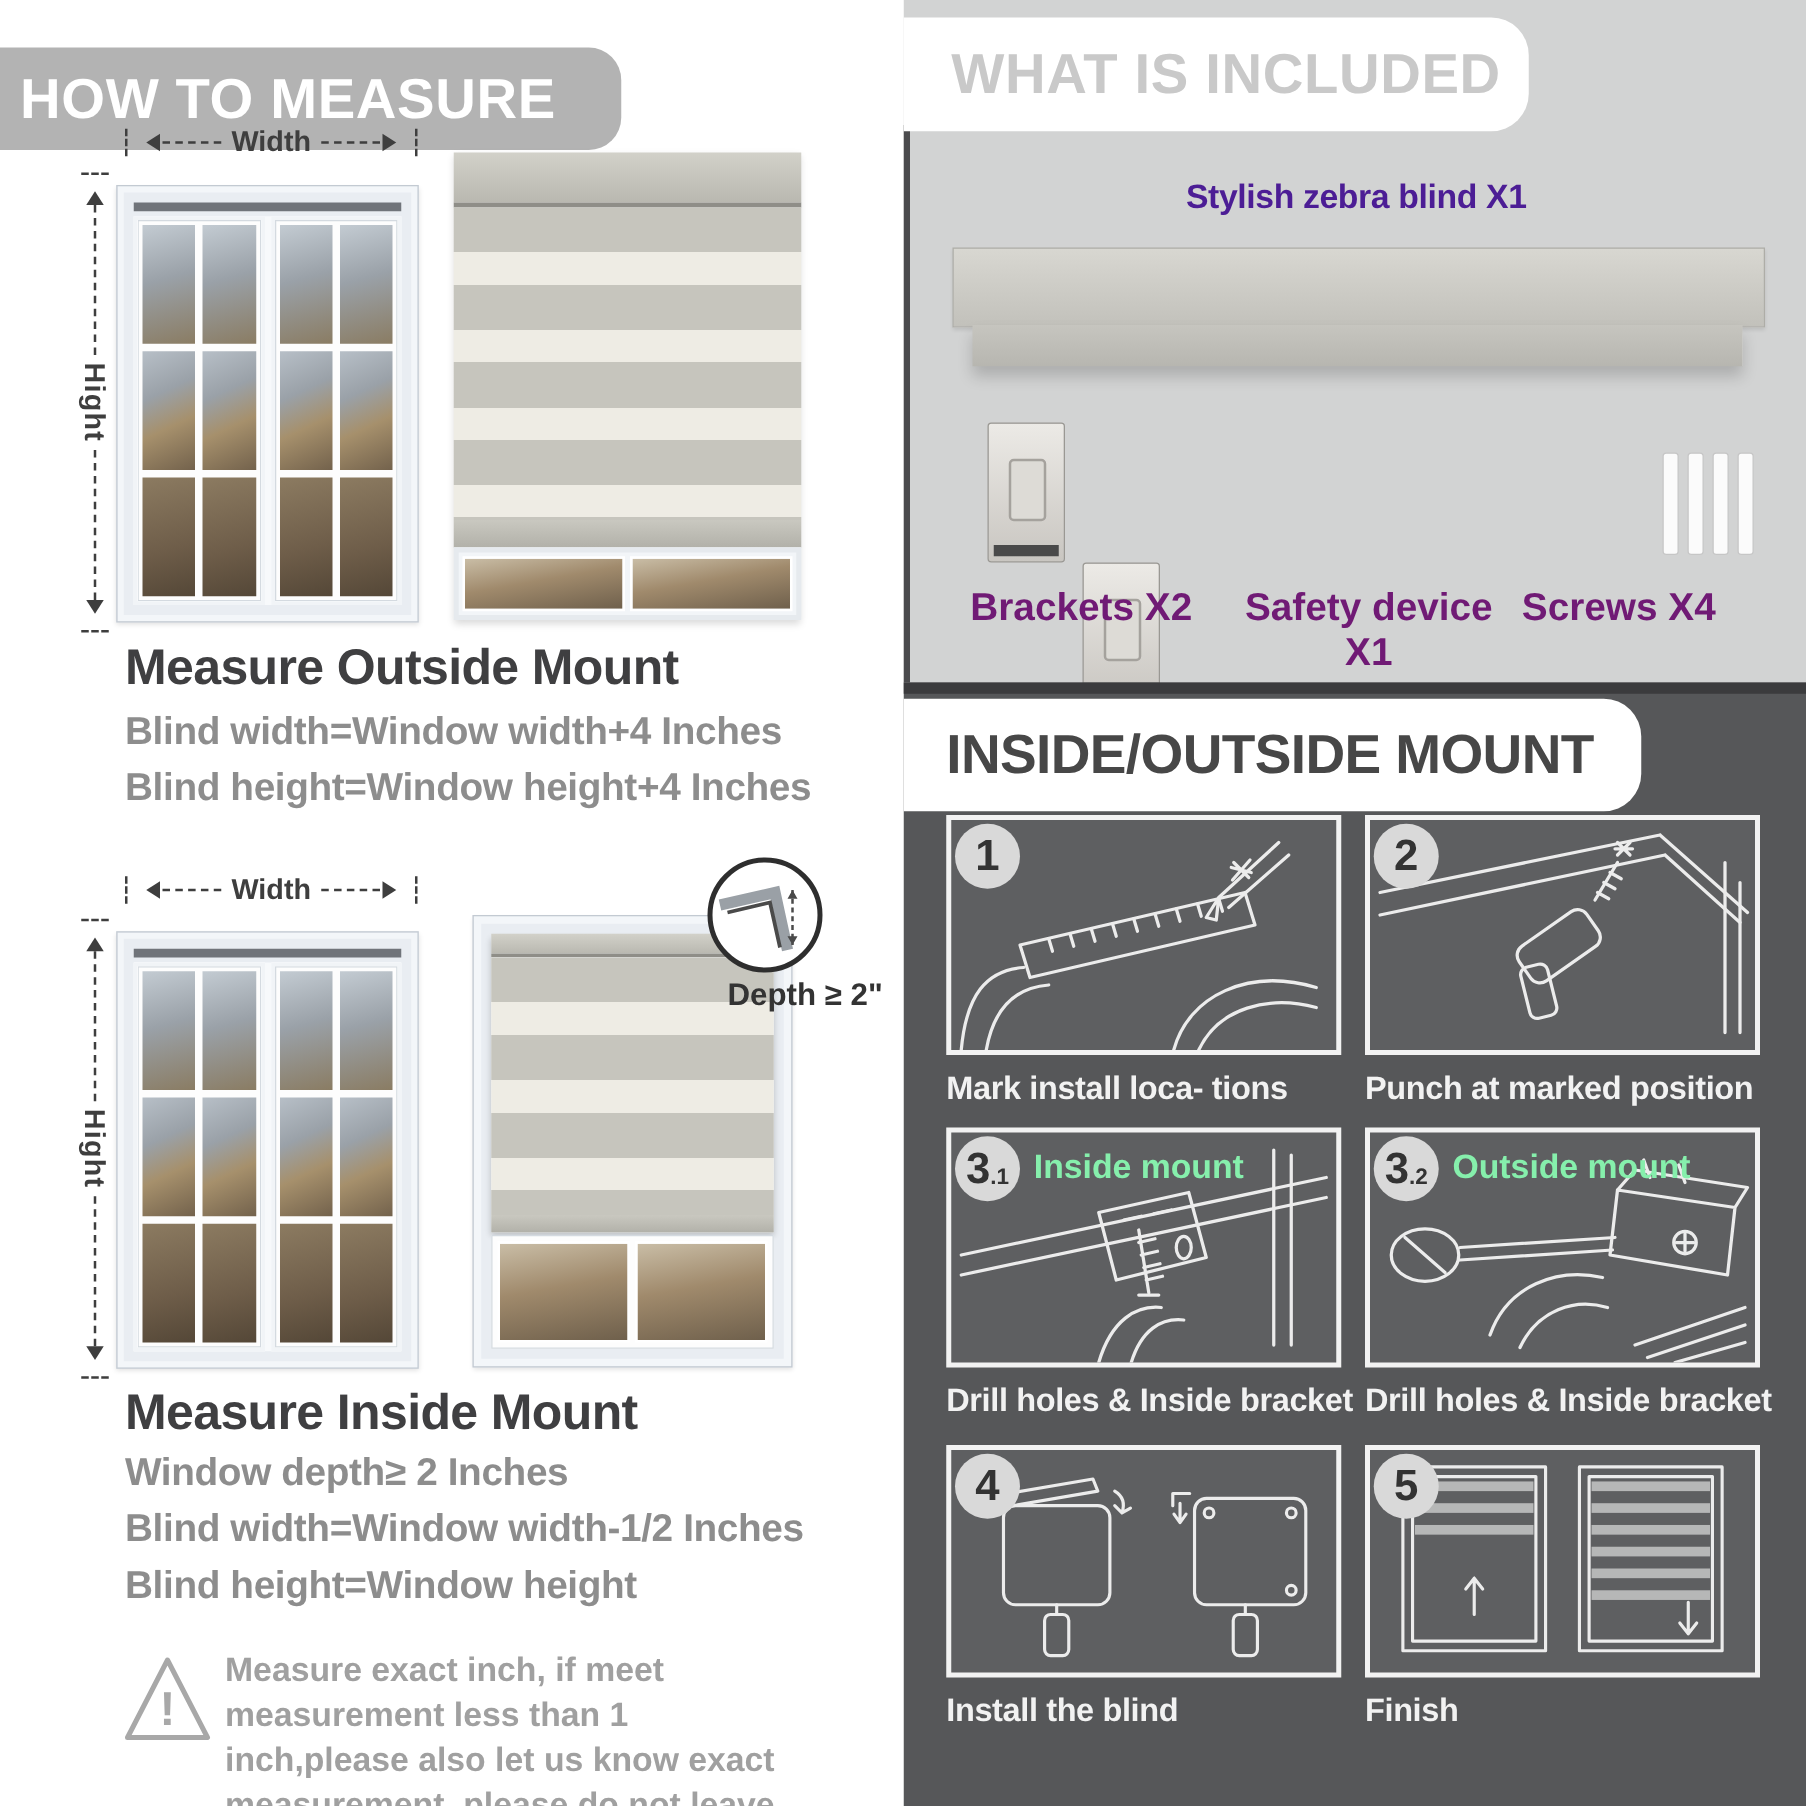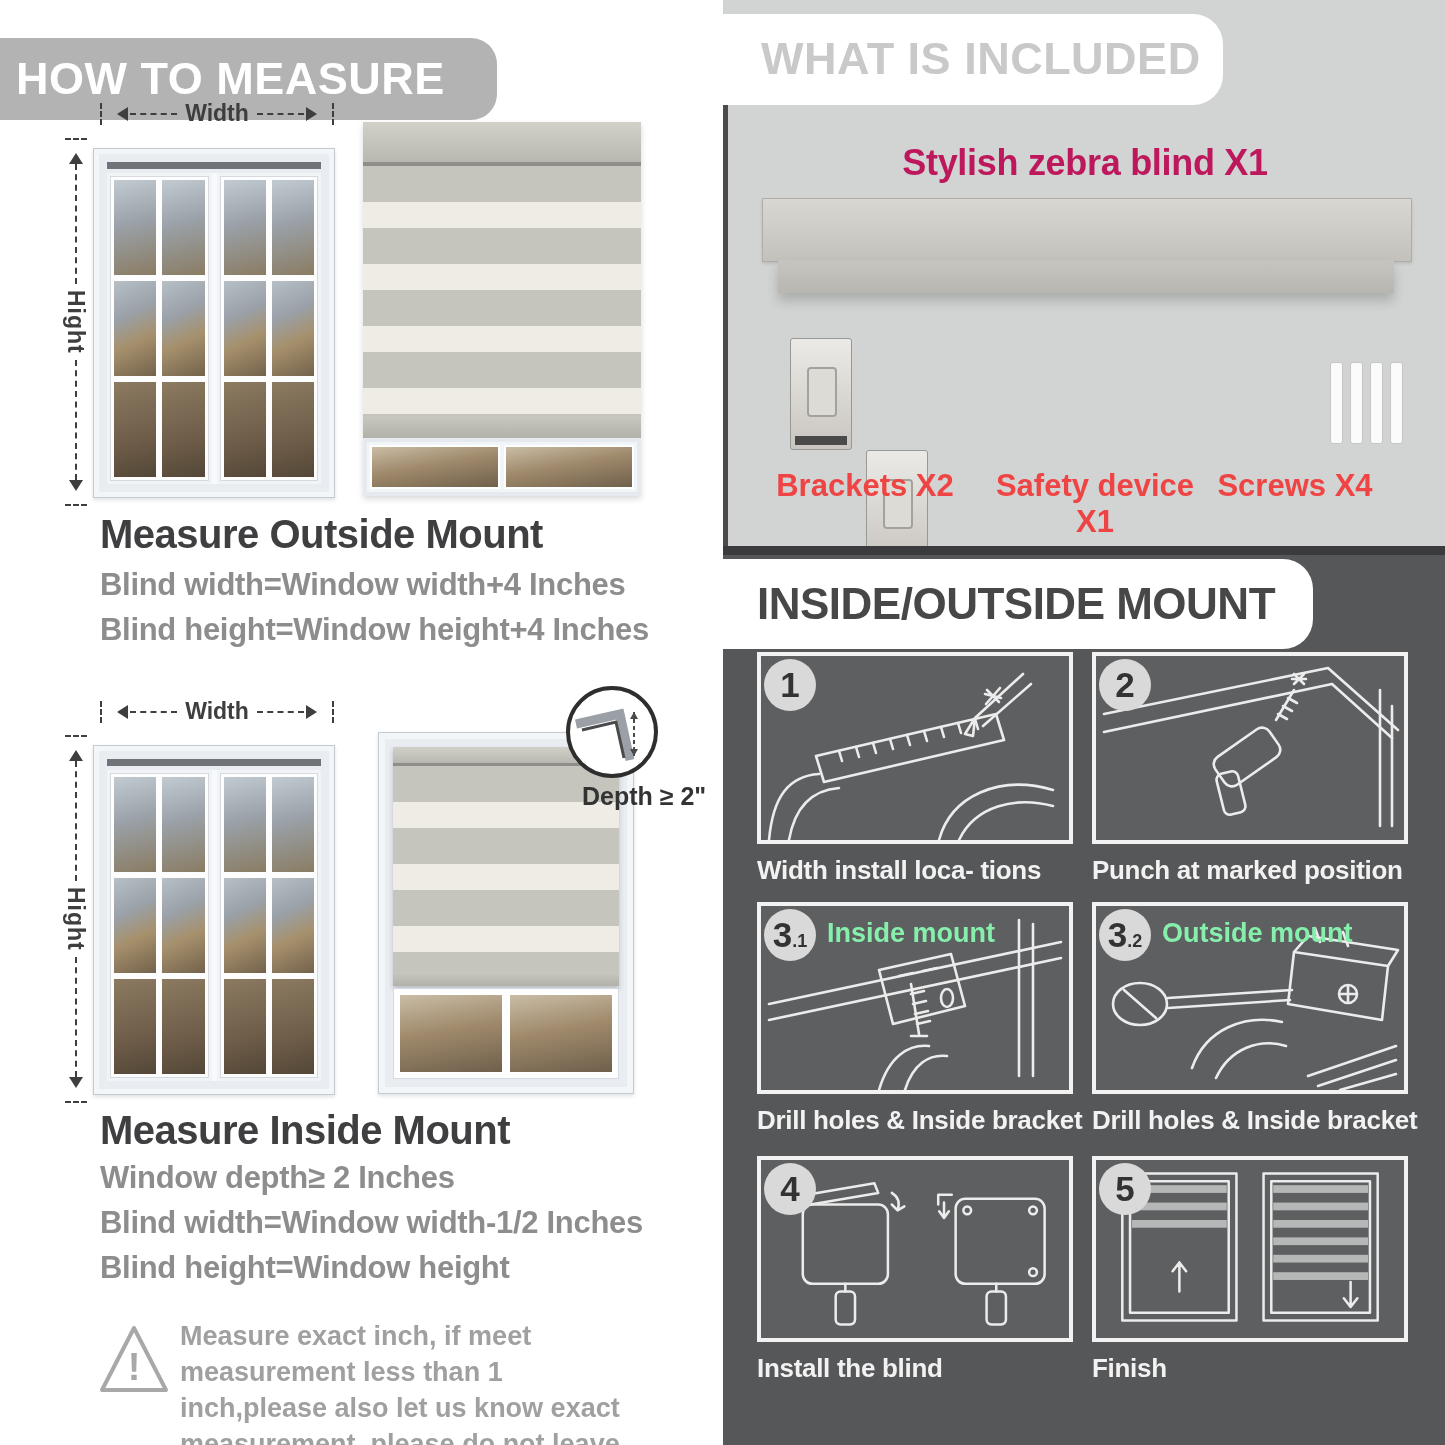--- a/index.html
+++ b/index.html
@@ -58,24 +58,24 @@
   .depth-label{font-weight:bold;font-size:25px;color:#333;}
 
   .warn-text{font-weight:bold;font-size:27px;color:#a0a0a0;line-height:36px;}
 
   
   .right-light{left:723px;top:0;width:722px;height:546px;background:#d2d3d3;}
   .right-edge{left:723px;top:100px;width:5px;height:446px;background:#4b4b4d;}
   .hdr-included{left:723px;top:14px;width:500px;height:91px;background:#ffffff;border-radius:0 30px 30px 0;
                 color:#c9c9c9;font-weight:bold;font-size:45px;line-height:90px;padding-left:38px;
                 box-sizing:border-box;letter-spacing:.5px;}
-  .product-label{font-weight:bold;font-size:36px;color:#be185d;letter-spacing:-.3px;}
+  .product-label{font-weight:bold;font-size:27px;color:#4c1d95;letter-spacing:-.3px;}
   .headrail{background:linear-gradient(180deg,#d8d7d1,#c2c1bb);border:1px solid #aeada7;box-shadow:0 2px 3px rgba(0,0,0,.1);}
   .headrail-low{background:linear-gradient(180deg,#c6c5bf,#b7b6b0);box-shadow:0 8px 12px rgba(0,0,0,.18);}
-  .comp-label{font-weight:bold;font-size:31px;color:#ef4444;text-align:center;}
+  .comp-label{font-weight:bold;font-size:31px;color:#701a75;text-align:center;}
 
   .bracket{width:62px;height:112px;background:linear-gradient(180deg,#eceae6,#c9c6c1);
            border:1px solid #9a9893;border-radius:3px;position:relative;box-sizing:border-box;}
   .bracket::before{content:"";position:absolute;left:16px;top:28px;width:26px;height:46px;
                    border:2px solid #a5a29d;border-radius:4px;background:#dddbd6;}
   .bracket::after{content:"";position:absolute;left:4px;bottom:4px;right:4px;height:9px;background:#4a4a4a;}
   .safety{width:34px;height:122px;background:linear-gradient(180deg,rgba(255,255,255,.95),rgba(228,228,228,.8));
           border:1px solid #b9b9b9;border-radius:5px;position:relative;}
   .safety::before{content:"";position:absolute;left:9px;bottom:28px;width:12px;height:12px;border:2px solid #c4c4c4;border-radius:50%;}
   .screw{width:7px;background:repeating-linear-gradient(180deg,#8a7a5e 0 5px,#6f6049 5px 9px);position:relative;}
@@ -275,21 +275,21 @@
     </div>
     <svg class="step-art" viewBox="0 0 308 184">
       <polygon points="55,100 235,58 243,84 63,126"></polygon>
       <path d="M78,95 l3,10 M95,91 l3,10 M112,87 l3,10 M129,83 l3,10 M146,79 l3,10 M163,75 l3,10 M180,71 l3,10 M197,67 l3,10 M214,63 l3,10"></path>
       <path d="M262,18 L214,62 M270,28 L222,70 M214,62 l-10,16 8,2 z"></path>
       <path d="M225,48 l14,-16 M238,46 l-12,-12 M224,38 l16,4"></path>
       <path d="M178,184 C190,140 238,118 292,134 M198,184 C214,150 254,140 292,150"></path>
       <path d="M8,184 C12,140 28,120 58,118 M28,184 C34,150 52,134 78,132"></path>
     </svg>
   </div>
-  <div class="step-caption" style="left:757px;top:855px;width:316px;">Width install loca- tions</div>
+  <div class="step-caption" style="left:757px;top:855px;width:316px;">Mark install loca- tions</div>
 
   <div class="step-panel" style="left:1092px;top:652px;height:192px;">
     <div class="badge">
       <span class="n">2</span>
         <span class="s"></span>
     </div>
     <svg class="step-art" viewBox="0 0 308 184">
       <path d="M8,58 L232,12 M8,76 L236,28 M232,12 L302,74 M236,28 L296,82"></path>
       <path d="M284,34 L284,170 M296,50 L296,170"></path>
       <rect x="118" y="84" width="66" height="34" rx="9" transform="rotate(-35 151 101)"></rect>

